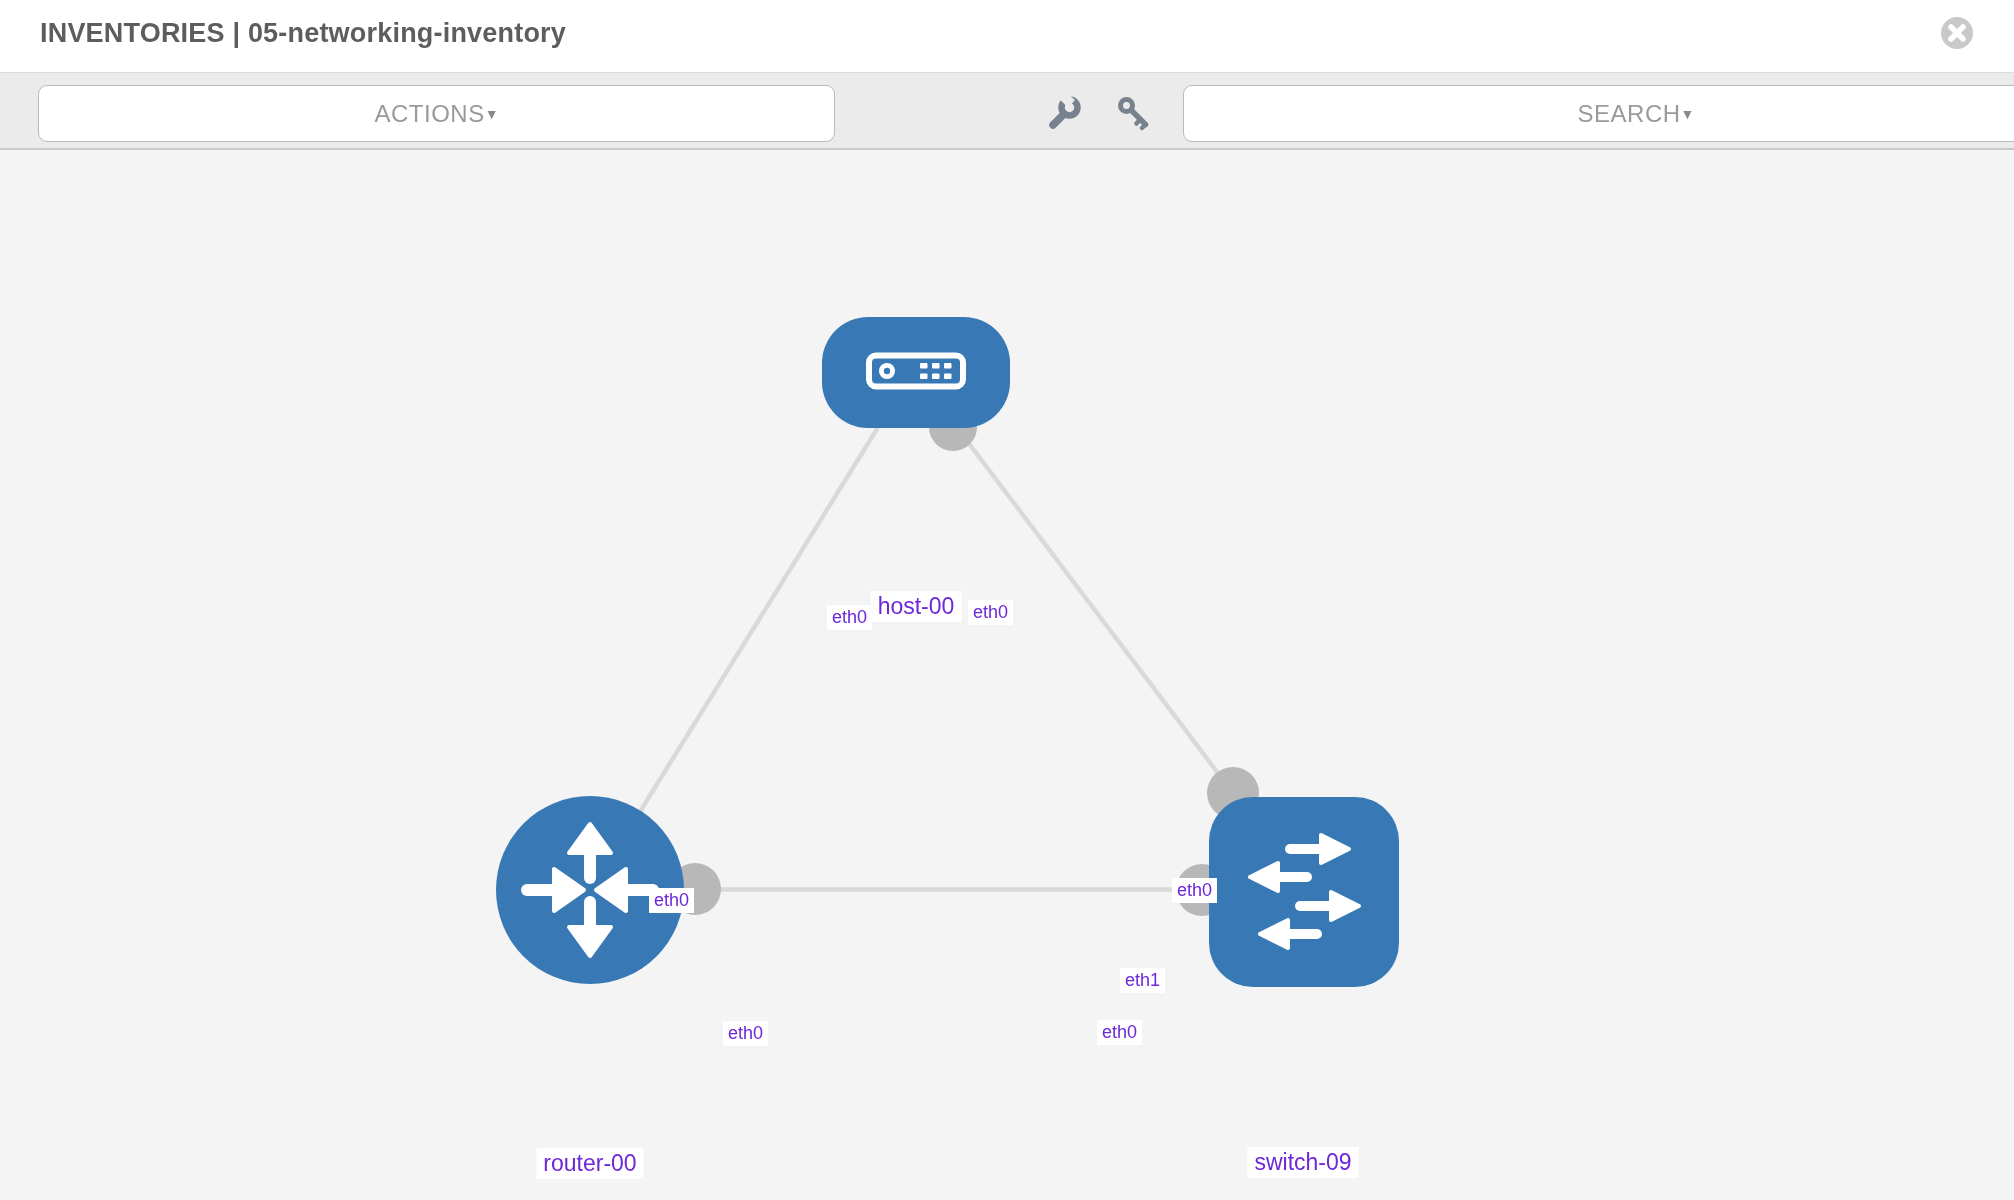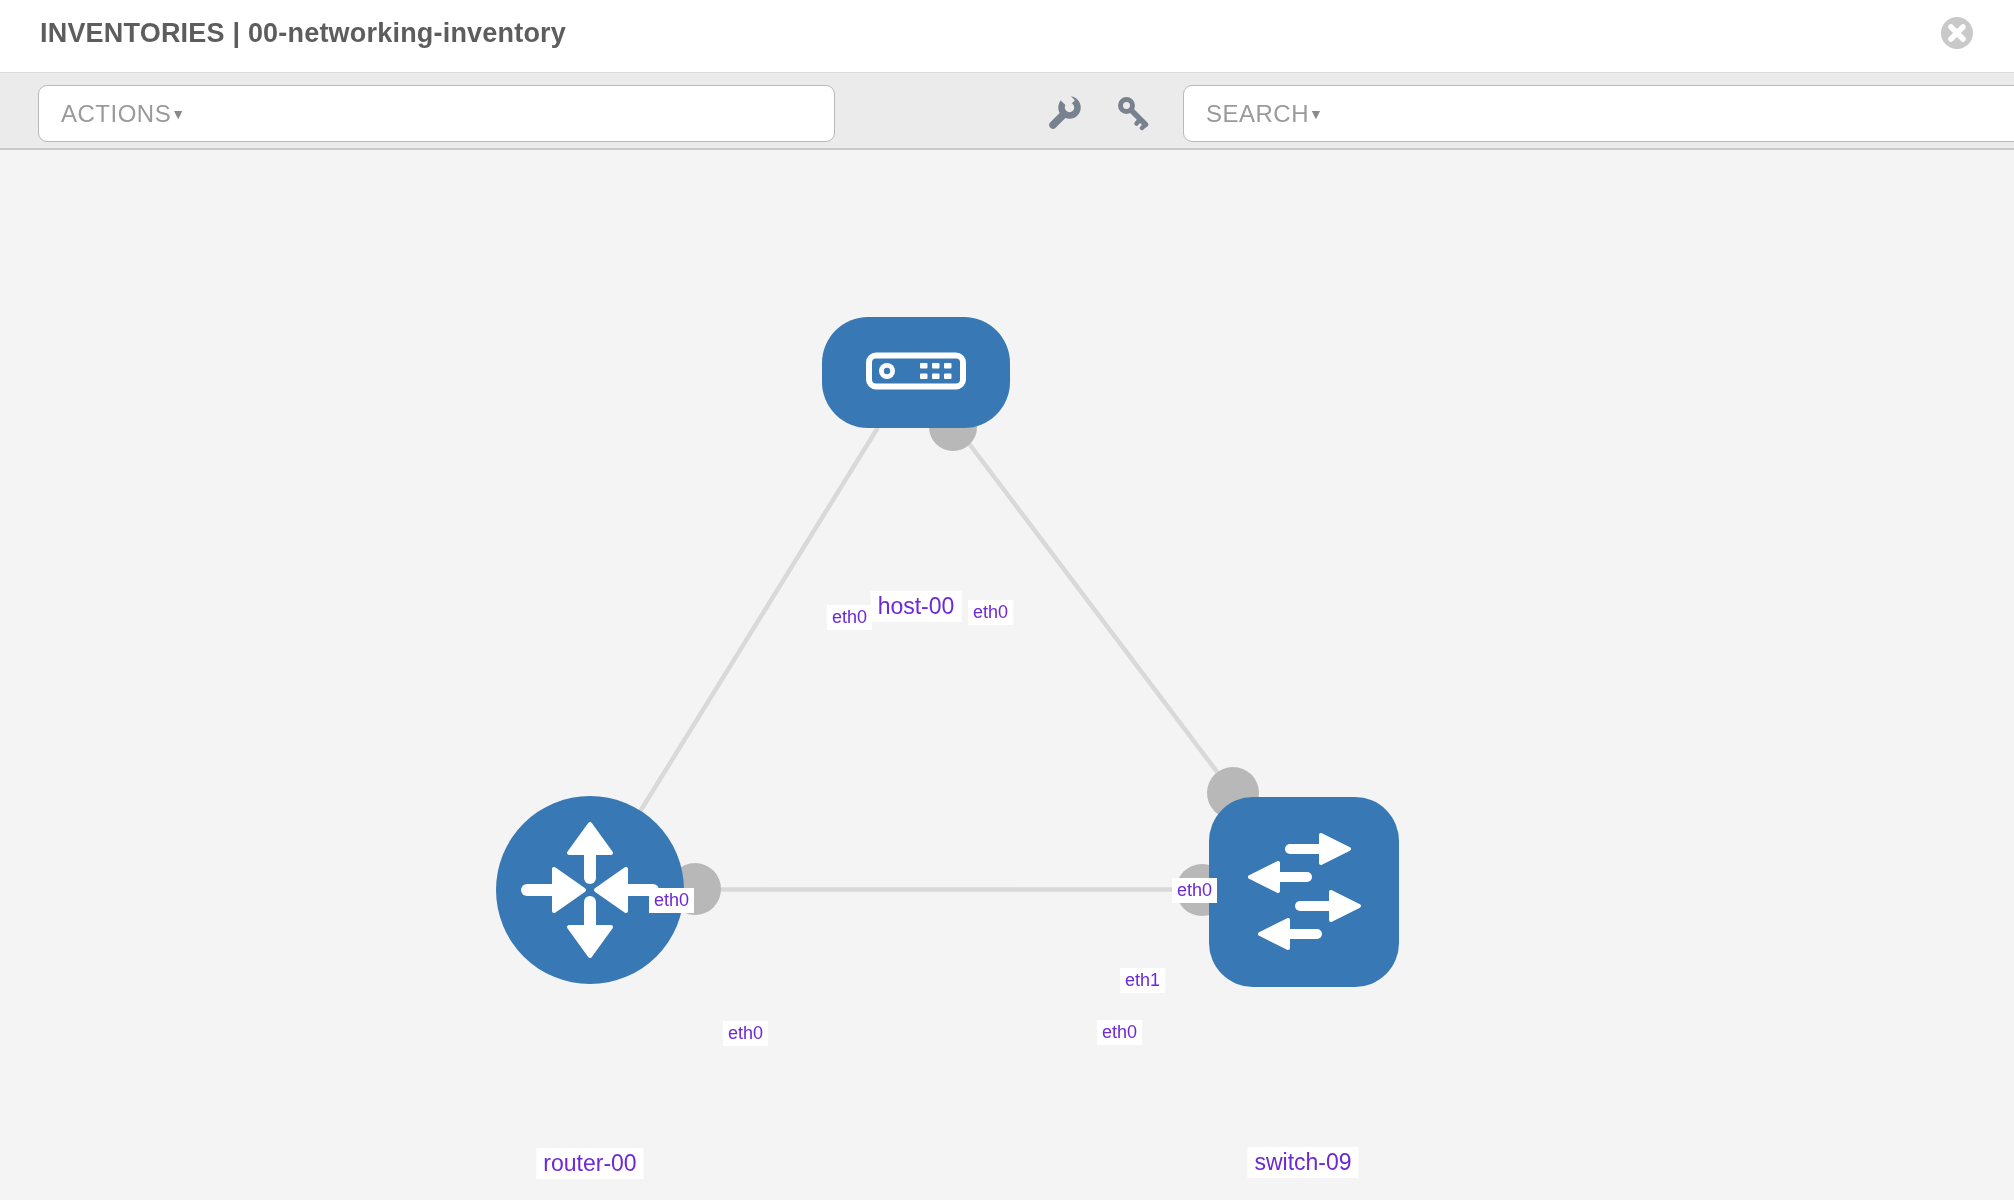--- a/index.html
+++ b/index.html
@@ -24,21 +24,21 @@
   }
 
   
   .toolbar {
     position:absolute; left:0; top:73px; width:2014px; height:77px;
     background:#ebebeb; border-bottom:2px solid #c9c9c9;
   }
   .select-box {
     position:absolute; top:12px; height:57px; background:#ffffff;
     border:1px solid #b9b9b9; border-radius:9px;
-    display:flex; align-items:center; justify-content:flex-start;
+    display:flex; align-items:center; justify-content:center;
     padding:0 22px; cursor:pointer;
   }
   .actions-box { left:38px;  width:797px; }
   .search-box  { left:1183px; width:906px; }
   .select-label { font-size:24px; color:#9a9a9a; letter-spacing:0.5px; }
   .select-caret { font-size:14px; color:#8a8a8a; }
   .tool-icon-btn {
     position:absolute; top:22px; width:36px; height:36px;
     border:none; background:transparent; padding:0; cursor:pointer;
   }
@@ -59,21 +59,21 @@
   }
   .node-chip { font-size:23px; padding:1px 7px; transform:translateX(-50%);text-align:center; }
   .if-chip   { font-size:18px; padding:1px 5px; }
   .if-chip.behind { z-index:4; }
   .if-chip.front  { z-index:6; }
 </style>
 </head>
 <body>
 
 <div class="header">
-  <div class="page-title">INVENTORIES | 00-networking-inventory</div>
+  <div class="page-title">INVENTORIES | 05-networking-inventory</div>
   <button class="close-btn">
     <svg width="34" height="34" viewBox="0 0 34 34">
       <circle cx="17" cy="17" r="16" fill="#c9c9c9"></circle>
       <line x1="11" y1="11" x2="23" y2="23" stroke="#ffffff" stroke-width="5.5" stroke-linecap="round"></line>
       <line x1="23" y1="11" x2="11" y2="23" stroke="#ffffff" stroke-width="5.5" stroke-linecap="round"></line>
     </svg>
   </button>
 </div>
 
 <div class="toolbar">

